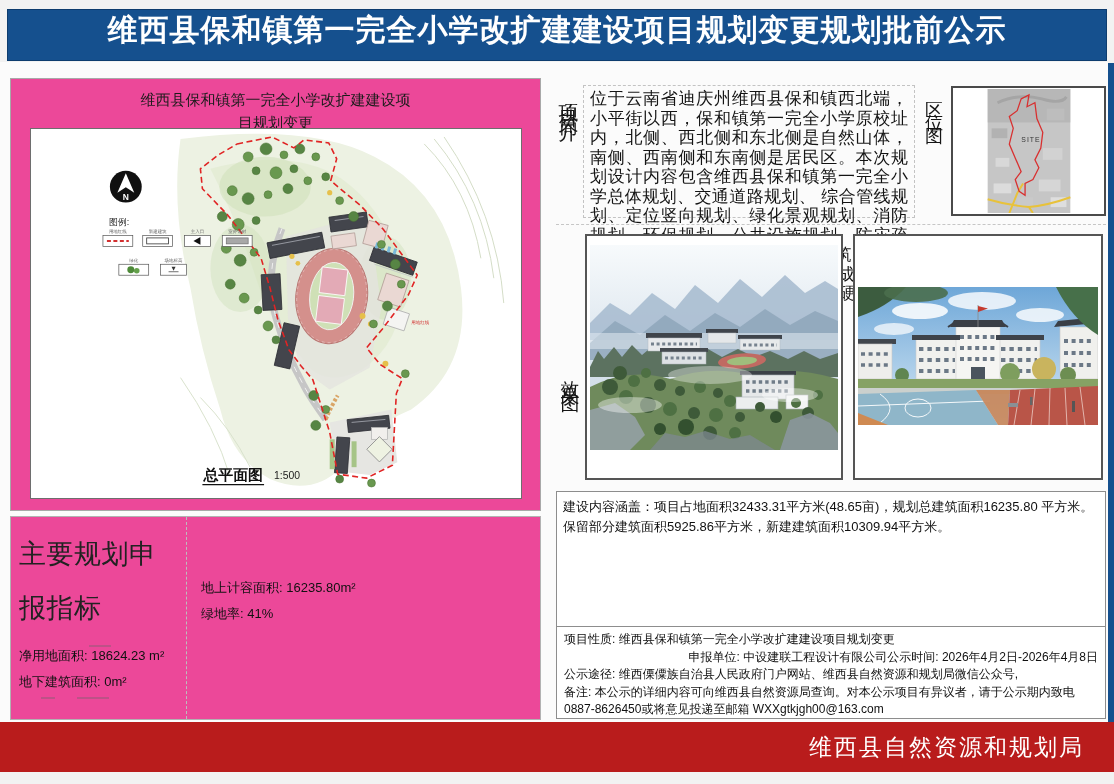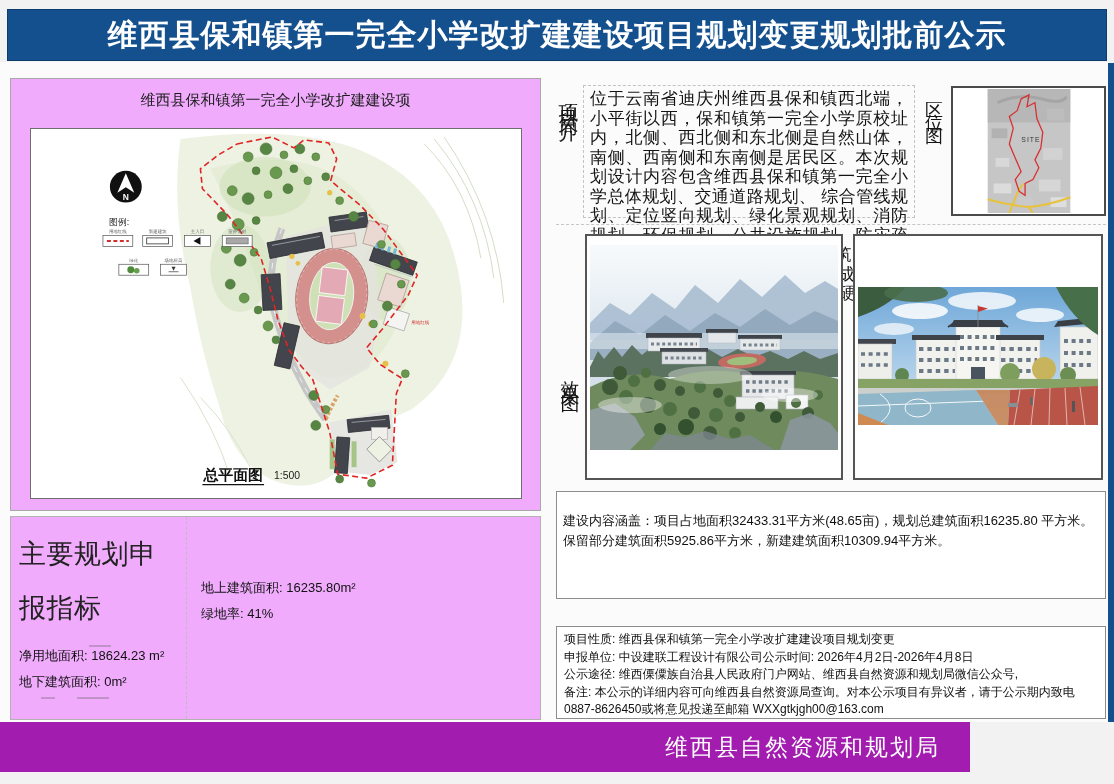--- a/index.html
+++ b/index.html
@@ -1,26 +1,26 @@
 <!DOCTYPE html>
 <html><head>
 <meta charset="utf-8">
 <style>
   *{margin:0;padding:0;box-sizing:border-box}
   html,body{width:1114px;height:784px}
   body{position:relative;background:#f2f2f2;font-family:"Liberation Sans","DejaVu Sans",sans-serif;overflow:hidden;color:#111}
   .abs{position:absolute}
   
-  .top-banner{left:7px;top:9px;width:1100px;height:52px;background:#15508E;border:1px solid #0d3c6e;display:flex;align-items:center;justify-content:center}
+  .top-banner{left:7px;top:9px;width:1100px;height:52px;background:#15508E;border:1px solid #0d3c6e;display:flex;align-items:flex-start;justify-content:center}
   .top-banner .t{color:#fff;font-size:30px;font-weight:bold;letter-spacing:1px;white-space:nowrap}
   .right-strip{left:1108px;top:63px;width:6px;height:659px;background:#15508E}
-  .bottom-banner{left:0;top:722px;width:970px;height:50px;background:#a21caf;display:flex;align-items:center;justify-content:flex-end;padding-right:30px}
+  .bottom-banner{left:0;top:722px;width:1114px;height:50px;background:#b91c1c;display:flex;align-items:center;justify-content:flex-end;padding-right:30px}
   .bottom-banner .t{color:#fff;font-size:23px;letter-spacing:2px}
   
-  .panel{position:absolute;background:#f0abfc;border:1px solid #a8a8a8}
+  .panel{position:absolute;background:#ec4899;border:1px solid #a8a8a8}
   #sitePanel{left:10px;top:78px;width:531px;height:433px}
   .plan-title{text-align:center;padding-top:9px;font-size:15px;line-height:1.55;color:#1c1c1c}
   .plan-frame{position:absolute;left:19px;top:49px;width:492px;height:371px;border:1px solid #6e6e6e;background:#fff}
   
   #indPanel{left:10px;top:516px;width:531px;height:204px;display:flex;border:1px solid #b2b2b2}
   .ind-col{padding:10px 8px;font-size:13px;line-height:2.0;color:#111}
   .ind-col.c1{width:176px;border-right:1px dashed #bdbdbd;position:relative}
   .ind-col.c2{width:196px;border-right:1px dashed #bdbdbd;padding-top:58px;padding-left:10px}
   .ind-col.c3{flex:1;padding-top:58px;padding-left:14px}
   .ind-title{font-size:27px;color:#222;margin-bottom:8px;letter-spacing:.5px}
@@ -32,38 +32,39 @@
   #introLabel{font-size:20px;letter-spacing:6px;padding-top:3px;width:27px}
   #introText{flex:1;height:133px;border:1px dashed #c3c3c3;padding:3px 6px;font-size:17px;line-height:1.15;text-align:justify;color:#141414}
   #locLabel{font-size:18px;letter-spacing:13px;margin:2px 5px 0 7px;width:24px}
   #locMap{width:155px;height:130px;border:2px solid #4a4a4a;background:#fff;display:flex;justify-content:center;align-items:center;margin-top:1px}
   .dash-sep{border-top:1px dashed #c6c6c6}
   #sep1{left:556px;top:224px;width:550px;height:0}
   #fxLabel{left:557px;top:366px;font-size:19px;letter-spacing:7px;width:26px}
   .img-frame{position:absolute;background:#fff;border:2px solid #555}
   #frameA{left:585px;top:234px;width:258px;height:246px}
   #frameB{left:853px;top:234px;width:250px;height:246px}
-  #summaryBox{left:556px;top:491px;width:550px;height:108px;border:1px solid #8d8d8d;background:#fff;padding:19px 6px;font-size:13px;line-height:1.5;color:#101010}
+  #summaryBox{left:556px;top:491px;width:550px;height:136px;border:1px solid #8d8d8d;background:#fff;padding:5px 6px;font-size:13px;line-height:1.5;color:#101010}
   #infoBox{left:556px;top:626px;width:550px;height:93px;border:1px solid #8d8d8d;background:#fff;padding:4px 7px;font-size:12px;line-height:17.5px;color:#101010}
-  .info-line2{display:flex;justify-content:flex-start}
+  .info-line2{display:flex;justify-content:flex-end}
   .white-page{left:0;top:62px;width:1108px;height:660px;background:#fbfbfb;z-index:-1}
 </style>
 </head>
 <body>
 
 <div class="abs white-page"></div>
 
 <div class="abs top-banner">
   <div class="t">维西县保和镇第一完全小学改扩建建设项目规划变更规划批前公示</div>
 </div>
 <div class="abs right-strip"></div>
 
 <div class="panel" id="sitePanel">
   <div class="plan-title">
     <div>维西县保和镇第一完全小学改扩建建设项</div>
+    <div>目规划变更</div>
   </div>
   <div class="plan-frame">
     <svg viewBox="0 0 492 371" width="490" height="369">
 
       <path d="M150,10 Q280,-6 345,28 Q420,66 432,160 Q442,240 382,282 Q334,302 312,340 Q282,370 240,352 Q202,332 190,282 Q170,222 160,160 Q140,80 150,10 Z" fill="#edf2e3"></path>
       <path d="M180,40 Q262,18 312,50 Q362,86 372,150 Q377,212 332,242 Q292,262 272,230 Q242,200 226,150 Q206,90 180,40 Z" fill="#e1ebd2" opacity="0.75"></path>
       <path d="M395,15 Q440,60 452,130 M405,10 Q455,70 465,150 M415,8 Q468,85 475,175" stroke="#d4ddc7" stroke-width="1" fill="none"></path>
       <path d="M170,270 Q200,300 220,340 M150,250 Q185,300 200,350" stroke="#d9e2cd" stroke-width="1" fill="none"></path>
 
       <ellipse cx="235" cy="58" rx="46" ry="30" fill="#cfe0ba" opacity="0.55"></ellipse>
@@ -214,21 +215,21 @@
 <div class="panel" id="indPanel">
   <div class="ind-col c1">
     <div class="ind-title">主要规划申报指标</div>
     <div>净用地面积: 18624.23 m²</div>
     <div>地下建筑面积: 0m²</div>
     <div class="mark" style="left:78px;top:128px;width:22px"></div>
     <div class="mark" style="left:30px;top:180px;width:14px"></div>
     <div class="mark" style="left:66px;top:180px;width:32px"></div>
   </div>
   <div class="ind-col c3">
-    <div>地上建筑面积: 16235.80m²</div>
+    <div>地上计容面积: 16235.80m²</div>
     <div>绿地率: 41%</div>
   </div>
 </div>
 
 <div class="abs" id="introRow">
   <div class="v-label" id="introLabel">项目简介</div>
   <div id="introText">位于云南省迪庆州维西县保和镇西北端，小平街以西，保和镇第一完全小学原校址内，北侧、西北侧和东北侧是自然山体，南侧、西南侧和东南侧是居民区。本次规划设计内容包含维西县保和镇第一完全小学总体规划、交通道路规划、 综合管线规划、定位竖向规划、绿化景观规划、消防规划、环保规划、公共设施规划、防灾疏散规划、电气规划以及新建建筑单体规划、新建建筑外立面效果、透视成果、夜景灯光成果，附属设施(如路灯、硬化、垃圾收集点、综合管网等)。</div>
   <div class="v-label" id="locLabel">区位图</div>
   <div id="locMap">
     <svg viewBox="0 0 84 126" width="84" height="124">

